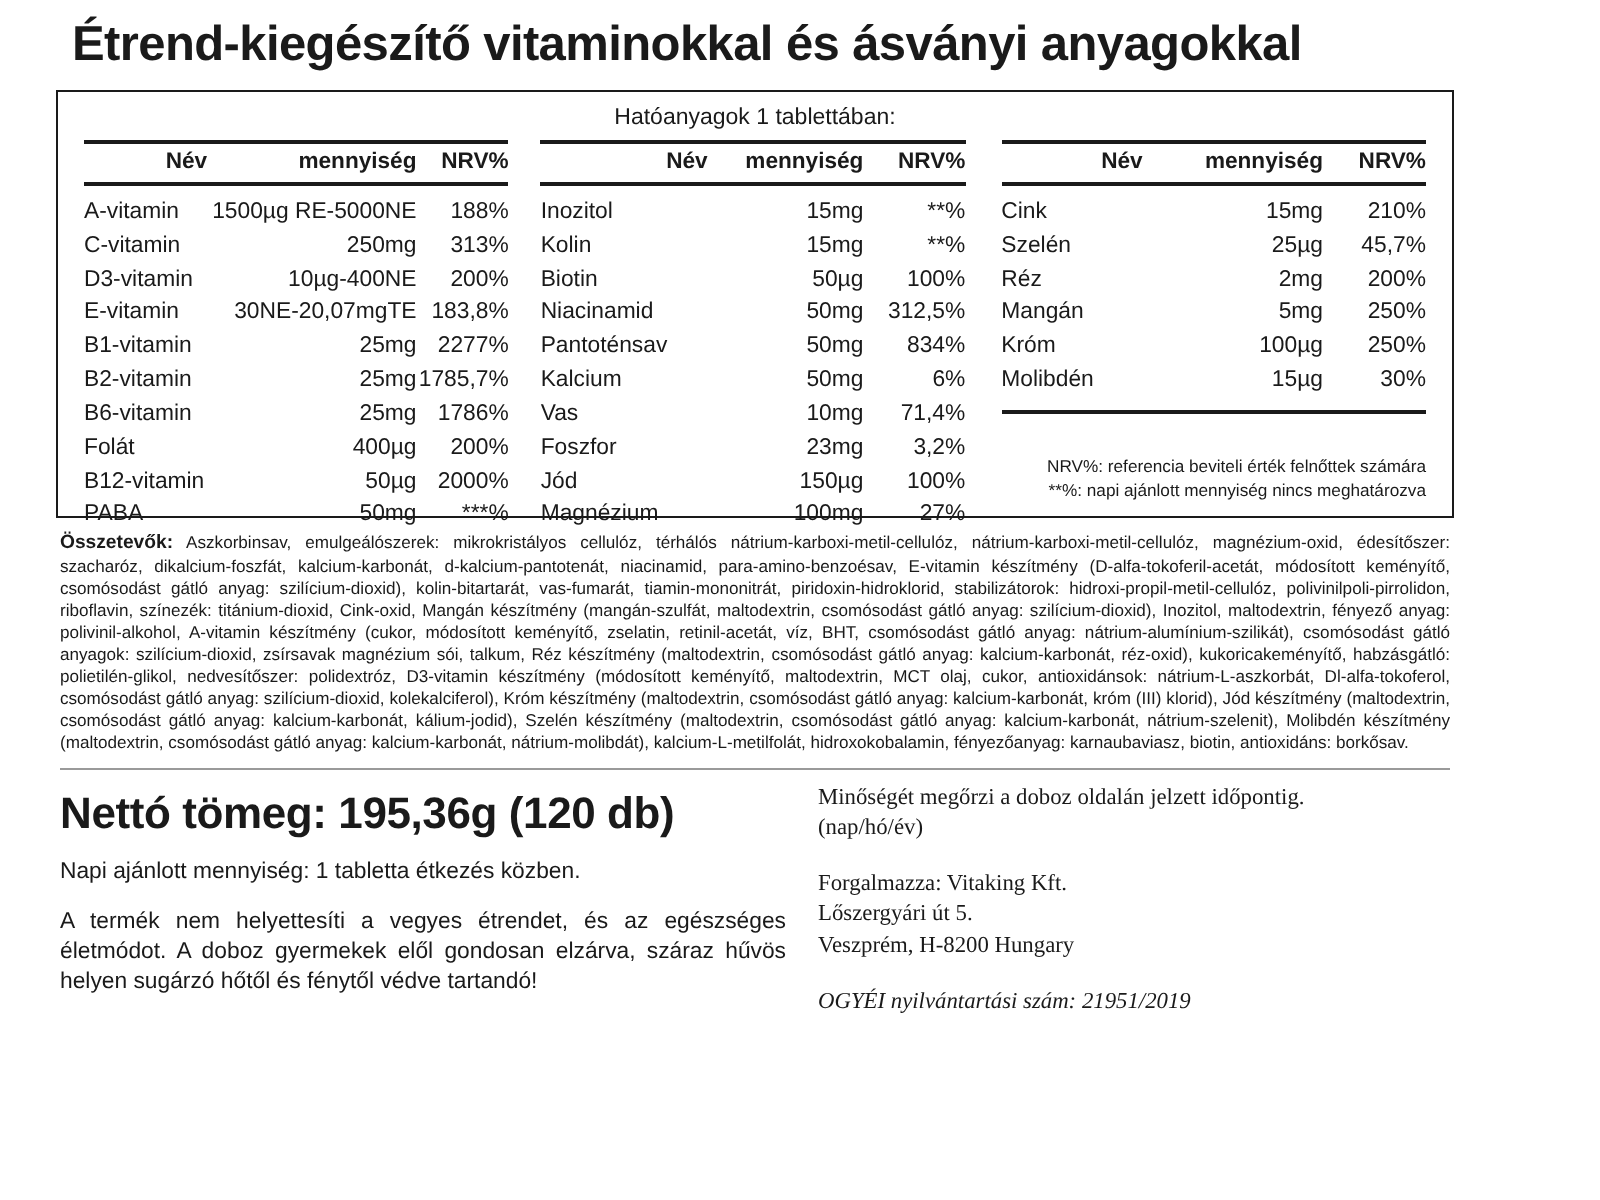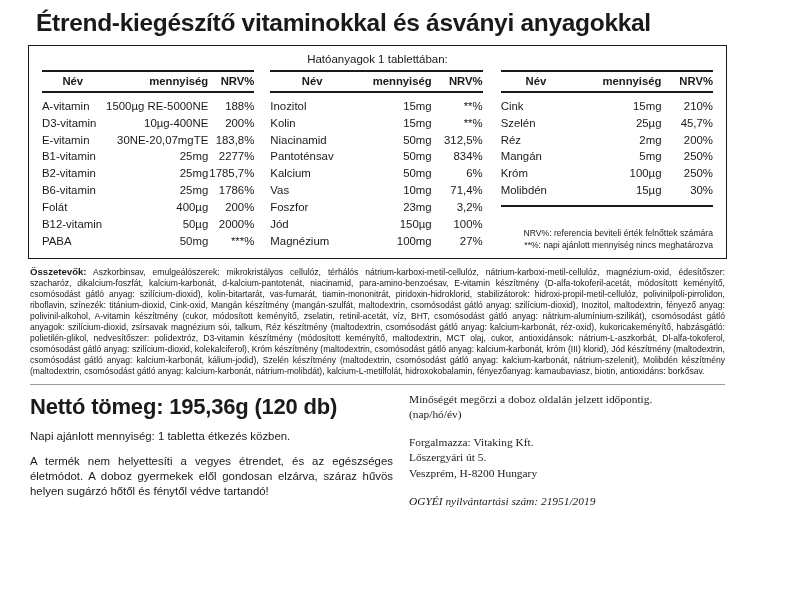--- a/index.html
+++ b/index.html
@@ -66,21 +66,21 @@
     font-size: 11.3px;
   }
   table.ai-table thead th {
     font-size: 11.3px;
     font-weight: bold;
     padding: 3px 0 4px 0;
     border-top: 2.2px solid #1a1a1a;
     border-bottom: 2.2px solid #1a1a1a;
     white-space: nowrap;
   }
-  th.c-name  { text-align: center; }
+  th.c-name  { text-align: right; }
   th.c-qty   { text-align: right; padding-right: 4px; }
   th.c-nrv   { text-align: right; }
 
   table.ai-table tbody tr:first-child td { padding-top: 6px; }
   table.ai-table tbody td {
     padding: 0.9px 0;
     font-size: 11.4px;
     white-space: nowrap;
     line-height: 1.32;
   }
@@ -189,20 +189,25 @@
               <th class="c-nrv">NRV%</th>
             </tr>
           </thead>
           <tbody>
               <tr>
                 <td class="c-name">A-vitamin</td>
                 <td class="c-qty">1500µg RE-5000NE</td>
                 <td class="c-nrv">188%</td>
               </tr>
               <tr>
+                <td class="c-name">C-vitamin</td>
+                <td class="c-qty">250mg</td>
+                <td class="c-nrv">313%</td>
+              </tr>
+              <tr>
                 <td class="c-name">D3-vitamin</td>
                 <td class="c-qty">10µg-400NE</td>
                 <td class="c-nrv">200%</td>
               </tr>
               <tr>
                 <td class="c-name">E-vitamin</td>
                 <td class="c-qty">30NE-20,07mgTE</td>
                 <td class="c-nrv">183,8%</td>
               </tr>
               <tr>
@@ -251,20 +256,25 @@
           <tbody>
               <tr>
                 <td class="c-name">Inozitol</td>
                 <td class="c-qty">15mg</td>
                 <td class="c-nrv">**%</td>
               </tr>
               <tr>
                 <td class="c-name">Kolin</td>
                 <td class="c-qty">15mg</td>
                 <td class="c-nrv">**%</td>
+              </tr>
+              <tr>
+                <td class="c-name">Biotin</td>
+                <td class="c-qty">50µg</td>
+                <td class="c-nrv">100%</td>
               </tr>
               <tr>
                 <td class="c-name">Niacinamid</td>
                 <td class="c-qty">50mg</td>
                 <td class="c-nrv">312,5%</td>
               </tr>
               <tr>
                 <td class="c-name">Pantoténsav</td>
                 <td class="c-qty">50mg</td>
                 <td class="c-nrv">834%</td>

